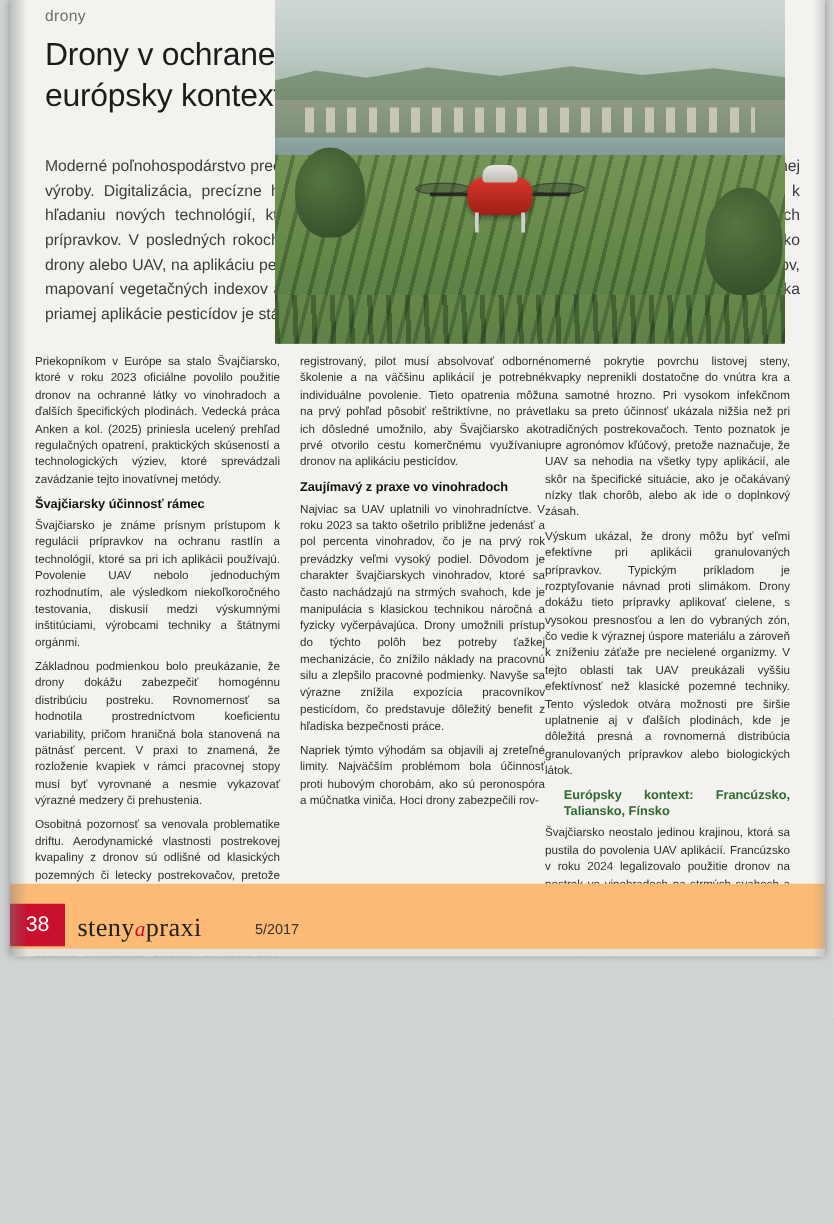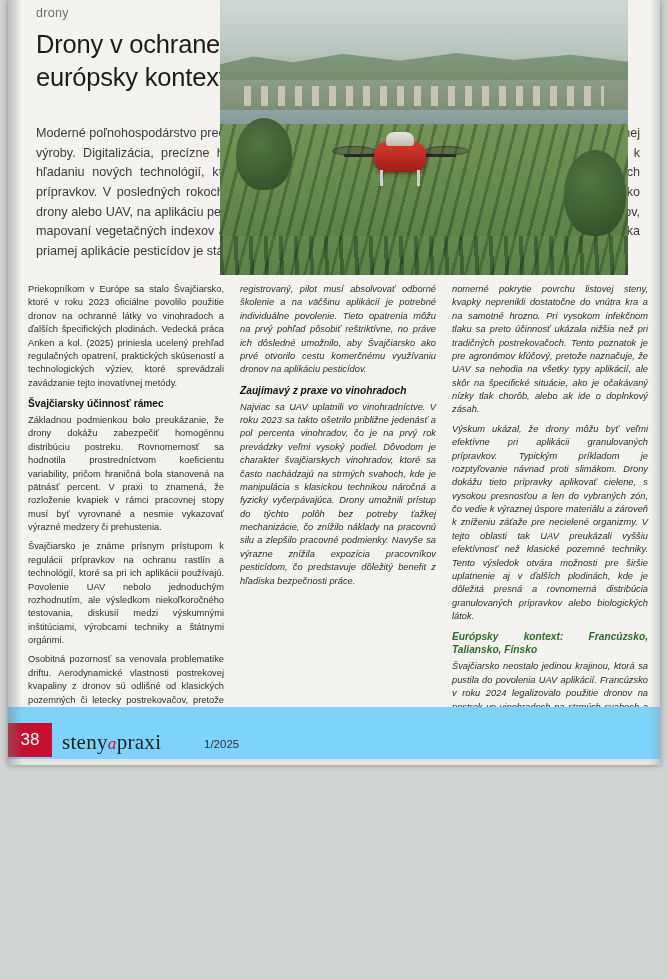--- a/index.html
+++ b/index.html
@@ -80,31 +80,31 @@
   .col {
     position: absolute;
     top: 0;
     width: 196px;
     font-size: 9.3px;
     line-height: 1.44;
     color: #2f2f2f;
     text-align: justify;
   }
   .col1 { left: 0; }
-  .col2 { left: 212px; font-style: italic; }
-  .col3 { left: 424px; font-style: italic; }
+  .col2 { left: 212px; }
+  .col3 { left: 408px; }
   .col p { margin: 0 0 6px 0; }
   .col h3 {
     margin: 7px 0 4px 0;
     font-size: 10.2px;
     line-height: 1.28;
     font-weight: bold;
     color: #111;
   }
-  h3.green { color: #2f6b2f; }
+  h3.green { color: #2f6b2f; margin-left: 15px; }
   .photo {
     position: absolute;
     left: 212px;
     top: 0;
     width: 408px;
     height: 275px;
     overflow: hidden;
     border-radius: 1px;
     background: #6f8f5a;
   }
@@ -187,21 +187,21 @@
     position:absolute; left:40px; top:42px; width:40px; height:16px;
     border-left:3px solid #cfcfcf; border-right:3px solid #cfcfcf;
     transform: skewX(0deg);
   }
   .footer {
     position: absolute;
     left: 0;
     bottom: 0;
     width: 652px;
     height: 58px;
-    background: #7dd3fc;
+    background: #fdba74;
   }
   .folio-box {
     position: absolute;
     left: 0;
     bottom: 8px;
     width: 44px;
     height: 34px;
     background: #c8102e;
     color: #fff;
     font-size: 17px;
@@ -266,40 +266,41 @@
       <div class="drone-body"></div>
       <div class="drone-top"></div>
       <div class="legs"></div>
     </div>
   </div>
 
   <div class="columns">
     <div class="col col1">
         <p>Priekopníkom v Európe sa stalo Švajčiarsko, ktoré v roku 2023 oficiálne povolilo použitie dronov na ochranné látky vo vinohradoch a ďalších špecifických plodinách. Vedecká práca Anken a kol. (2025) priniesla ucelený prehľad regulačných opatrení, praktických skúseností a technologických výziev, ktoré sprevádzali zavádzanie tejto inovatívnej metódy.</p>
         <h3>Švajčiarsky účinnosť rámec</h3>
+        <p>Švajčiarsko je známe prísnym prístupom k regulácii prípravkov na ochranu rastlín a technológií, ktoré sa pri ich aplikácii používajú. Povolenie UAV nebolo jednoduchým rozhodnutím, ale výsledkom niekoľkoročného testovania, diskusií medzi výskumnými inštitúciami, výrobcami techniky a štátnymi orgánmi.</p>
         <p>Základnou podmienkou bolo preukázanie, že drony dokážu zabezpečiť homogénnu distribúciu postreku. Rovnomernosť sa hodnotila prostredníctvom koeficientu variability, pričom hraničná bola stanovená na pätnásť percent. V praxi to znamená, že rozloženie kvapiek v rámci pracovnej stopy musí byť vyrovnané a nesmie vykazovať výrazné medzery či prehustenia.</p>
-        <p>Švajčiarsko je známe prísnym prístupom k regulácii prípravkov na ochranu rastlín a technológií, ktoré sa pri ich aplikácii používajú. Povolenie UAV nebolo jednoduchým rozhodnutím, ale výsledkom niekoľkoročného testovania, diskusií medzi výskumnými inštitúciami, výrobcami techniky a štátnymi orgánmi.</p>
         <p>Osobitná pozornosť sa venovala problematike driftu. Aerodynamické vlastnosti postrekovej kvapaliny z dronov sú odlišné od klasických pozemných či letecky postrekovačov, pretože prúd vytvorený rotorom ovplyvňuje pohyb kvapiek. Podrobné experimenty ukázali, že UAV dokážu dosiahnuť vysoko homogénnu rozdelenie postreku pri správnom nastavení letových parametrov. Kľúčová je výška letu, ktorá ovplyvňuje šírku záberu a veľkosť kvapiek, a rýchlosť pohybu nad porastom. Pri nesprávnom nastavení môže dôjsť k nerovnomernému pokrytiu, čo znižuje účinnosť zásahu. Ukázalo sa, že efektívna pracovná šírka je v praxi menšia než uvádzajú výrobcovia, a preto je potrebné pracovať s väčším počtom preletov. Tento faktor má významný vplyv na produktivitu práce a ekonomiku nasadenia.</p>
         <p>Bezpečnostné predpisy upravujú aj výšku letu, rýchlosť pohybu nad parcelou a typ použitej aplikačnej techniky. Každý UAV musí byť</p>
       </div>
     <div class="col col2">
         <p>registrovaný, pilot musí absolvovať odborné školenie a na väčšinu aplikácií je potrebné individuálne povolenie. Tieto opatrenia môžu na prvý pohľad pôsobiť reštriktívne, no práve ich dôsledné umožnilo, aby Švajčiarsko ako prvé otvorilo cestu komerčnému využívaniu dronov na aplikáciu pesticídov.</p>
         <h3>Zaujímavý z praxe vo vinohradoch</h3>
         <p>Najviac sa UAV uplatnili vo vinohradníctve. V roku 2023 sa takto ošetrilo približne jedenásť a pol percenta vinohradov, čo je na prvý rok prevádzky veľmi vysoký podiel. Dôvodom je charakter švajčiarskych vinohradov, ktoré sa často nachádzajú na strmých svahoch, kde je manipulácia s klasickou technikou náročná a fyzicky vyčerpávajúca. Drony umožnili prístup do týchto polôh bez potreby ťažkej mechanizácie, čo znížilo náklady na pracovnú silu a zlepšilo pracovné podmienky. Navyše sa výrazne znížila expozícia pracovníkov pesticídom, čo predstavuje dôležitý benefit z hľadiska bezpečnosti práce.</p>
+        <p>Napriek týmto výhodám sa objavili aj zreteľné limity. Najväčším problémom bola účinnosť proti hubovým chorobám, ako sú peronospóra a múčnatka viniča. Hoci drony zabezpečili rov-</p>
       </div>
     <div class="col col3">
         <p>nomerné pokrytie povrchu listovej steny, kvapky neprenikli dostatočne do vnútra kra a na samotné hrozno. Pri vysokom infekčnom tlaku sa preto účinnosť ukázala nižšia než pri tradičných postrekovačoch. Tento poznatok je pre agronómov kľúčový, pretože naznačuje, že UAV sa nehodia na všetky typy aplikácií, ale skôr na špecifické situácie, ako je očakávaný nízky tlak chorôb, alebo ak ide o doplnkový zásah.</p>
         <p>Výskum ukázal, že drony môžu byť veľmi efektívne pri aplikácii granulovaných prípravkov. Typickým príkladom je rozptyľovanie návnad proti slimákom. Drony dokážu tieto prípravky aplikovať cielene, s vysokou presnosťou a len do vybraných zón, čo vedie k výraznej úspore materiálu a zároveň k zníženiu záťaže pre necielené organizmy. V tejto oblasti tak UAV preukázali vyššiu efektívnosť než klasické pozemné techniky. Tento výsledok otvára možnosti pre širšie uplatnenie aj v ďalších plodinách, kde je dôležitá presná a rovnomerná distribúcia granulovaných prípravkov alebo biologických látok.</p>
         <h3 class="green">Európsky kontext: Francúzsko, Taliansko, Fínsko</h3>
         <p>Švajčiarsko neostalo jedinou krajinou, ktorá sa pustila do povolenia UAV aplikácií. Francúzsko v roku 2024 legalizovalo použitie dronov na postrek vo vinohradoch na strmých svahoch a na banánových plantážach v zámorských územiach. Dôvodom bola najmä praktická nemožnosť využiť klasickú techniku v extrémne náročných podmienkach. V Taliansku sa sústredili na experimentálne testovanie dronov vo vinohradoch. Výskumné tímy vyvinuli špeciálne simulátory, ktoré umožnili analyzovať distribúciu kvapiek a optimalizovať parametre letu. Cieľom je znížiť spotrebu pesticídov, zlepšiť presnosť a obmedziť drift. Zaujímavý príklad pochádza aj z Fínska, kde sa UAV využívajú na monitorovanie a cielené zásahy proti škodcom v repke. Výskum sa zameriava na automatizáciu, kombináciu dronov so senzorikou a umelou inteligenciou, ktorá umožňuje identifikovať výskyt škodcov a následne realizovať presný postrek len na zasiahnuté miesta. Tieto</p>
       </div>
   </div>
 
   <div class="footer">
     <div class="folio-box">38</div>
     <div class="masthead">
       <span>steny</span><span class="a">a</span><span>praxi</span>
     </div>
-    <div class="issue">1/2025</div>
+    <div class="issue">5/2017</div>
     <div class="strip-bottom"></div>
   </div>
 
 </div>
 
 </body></html>

